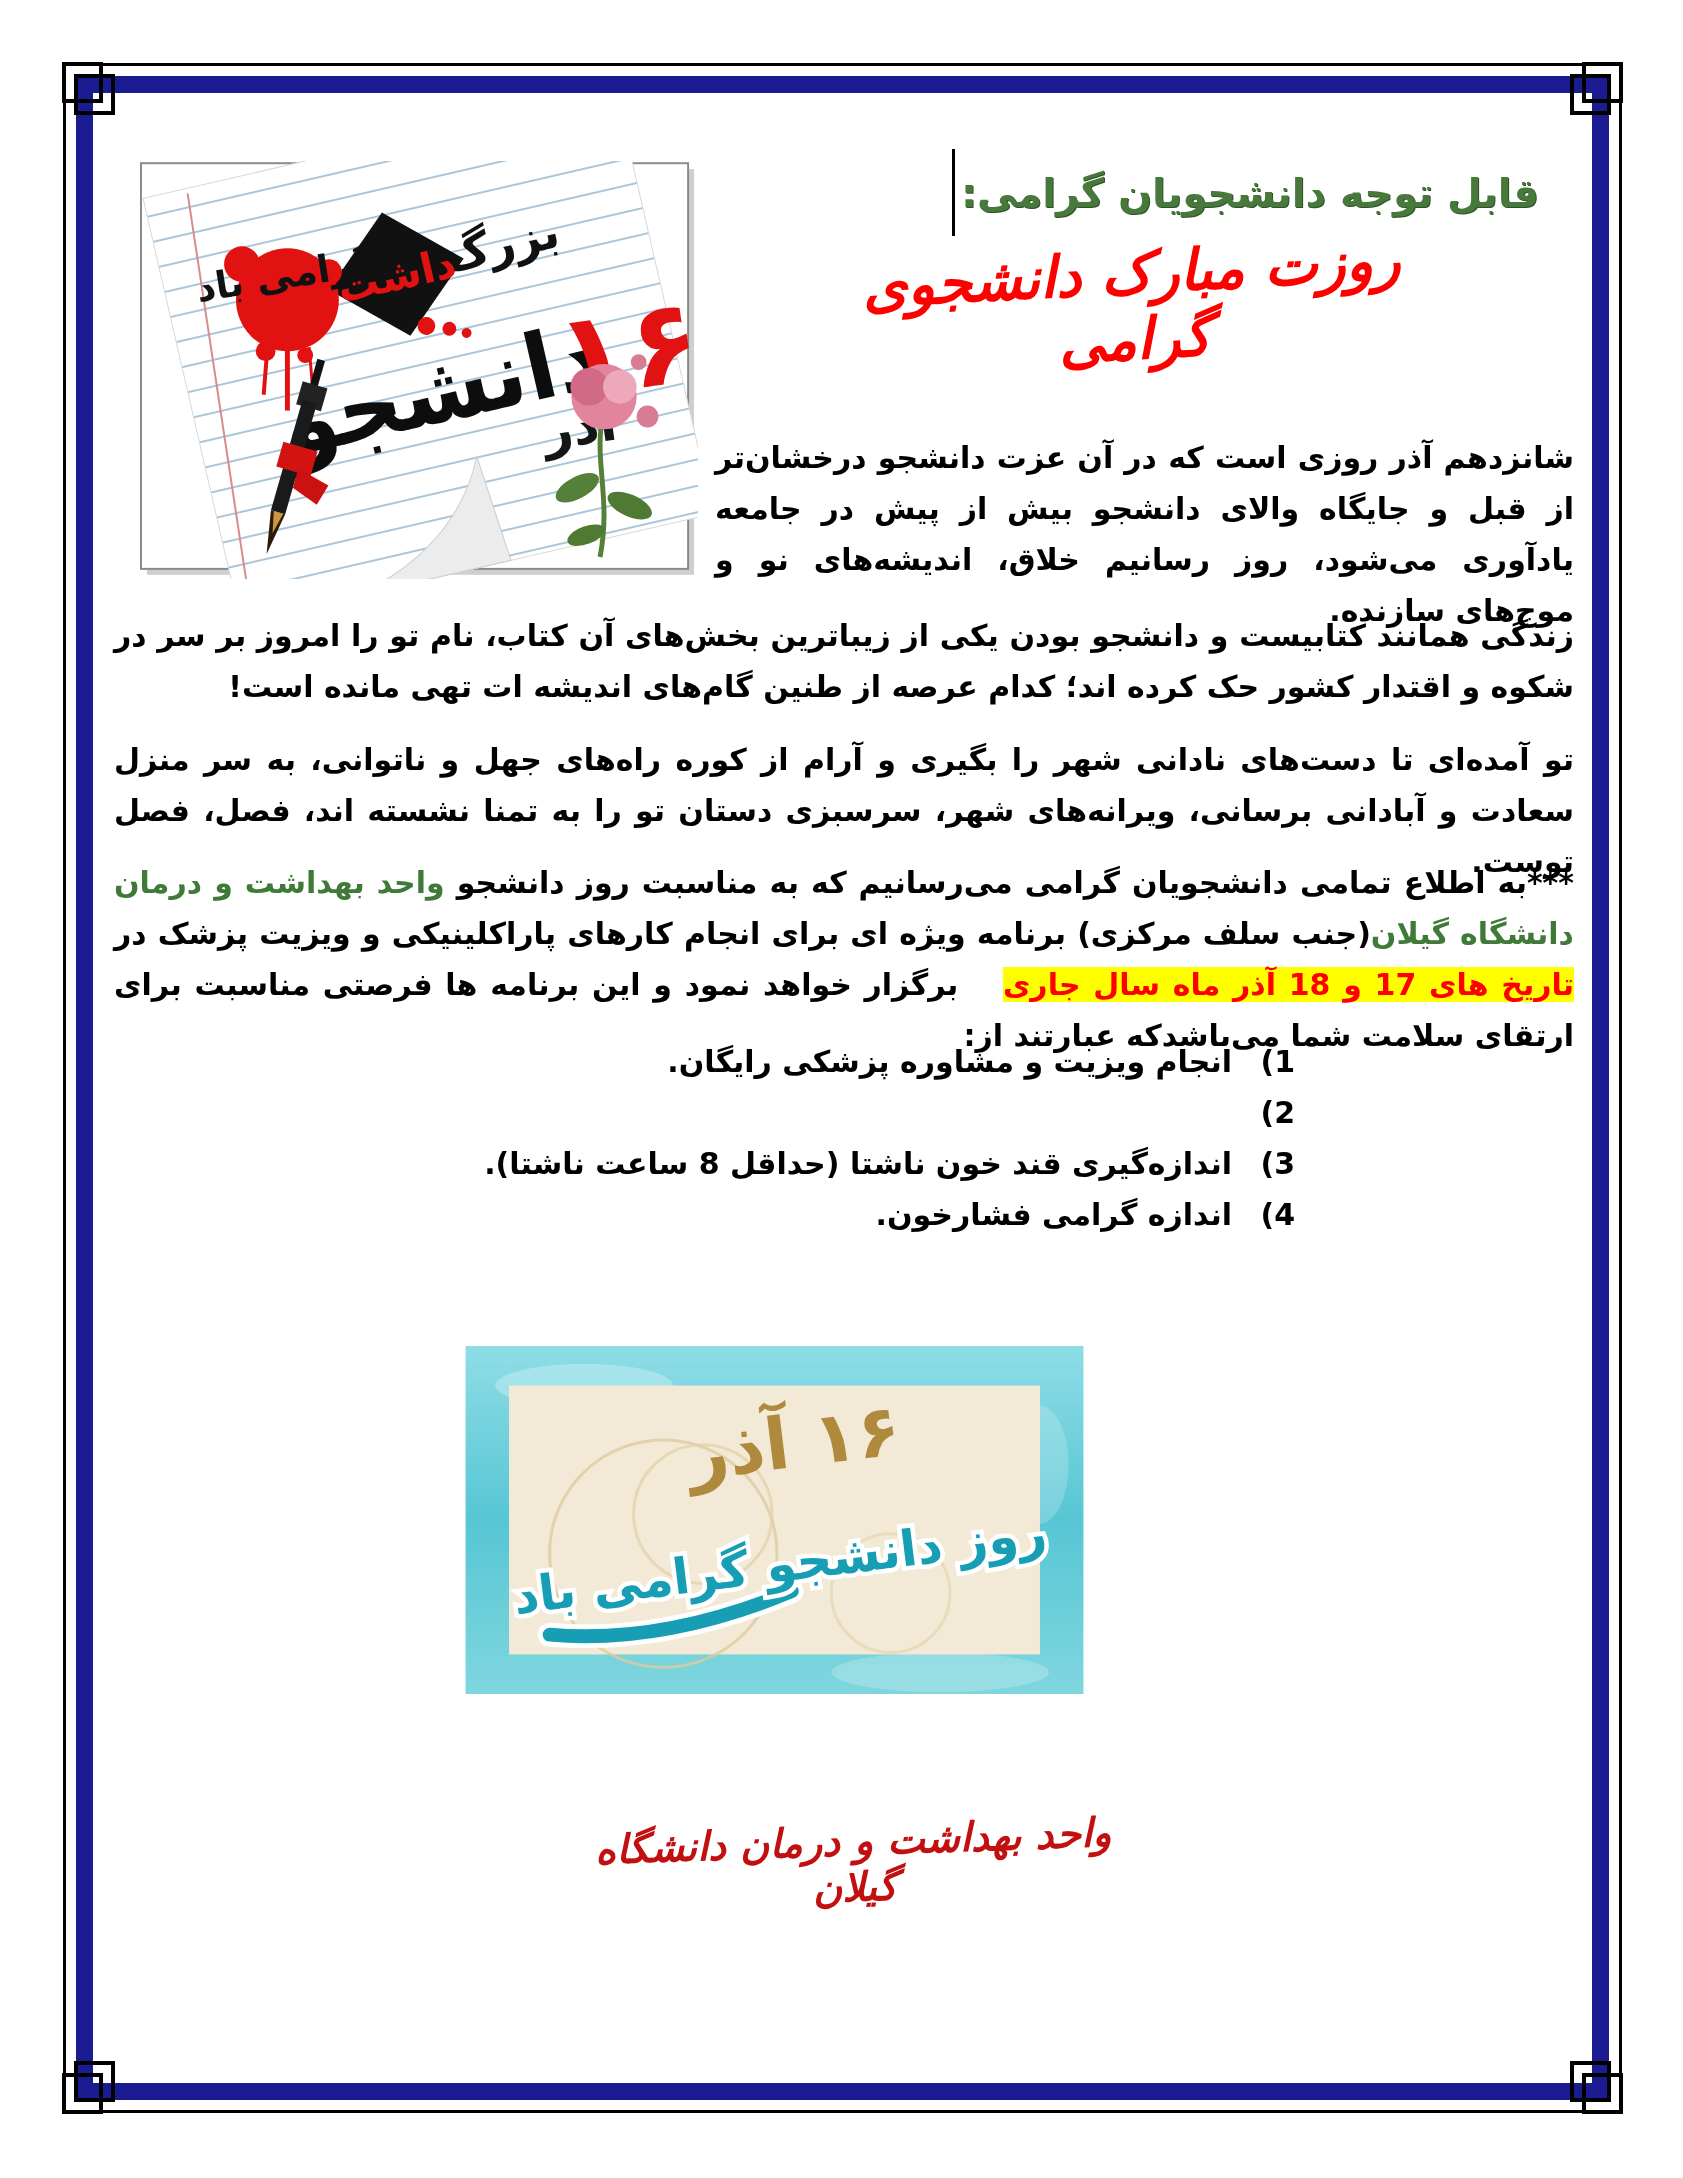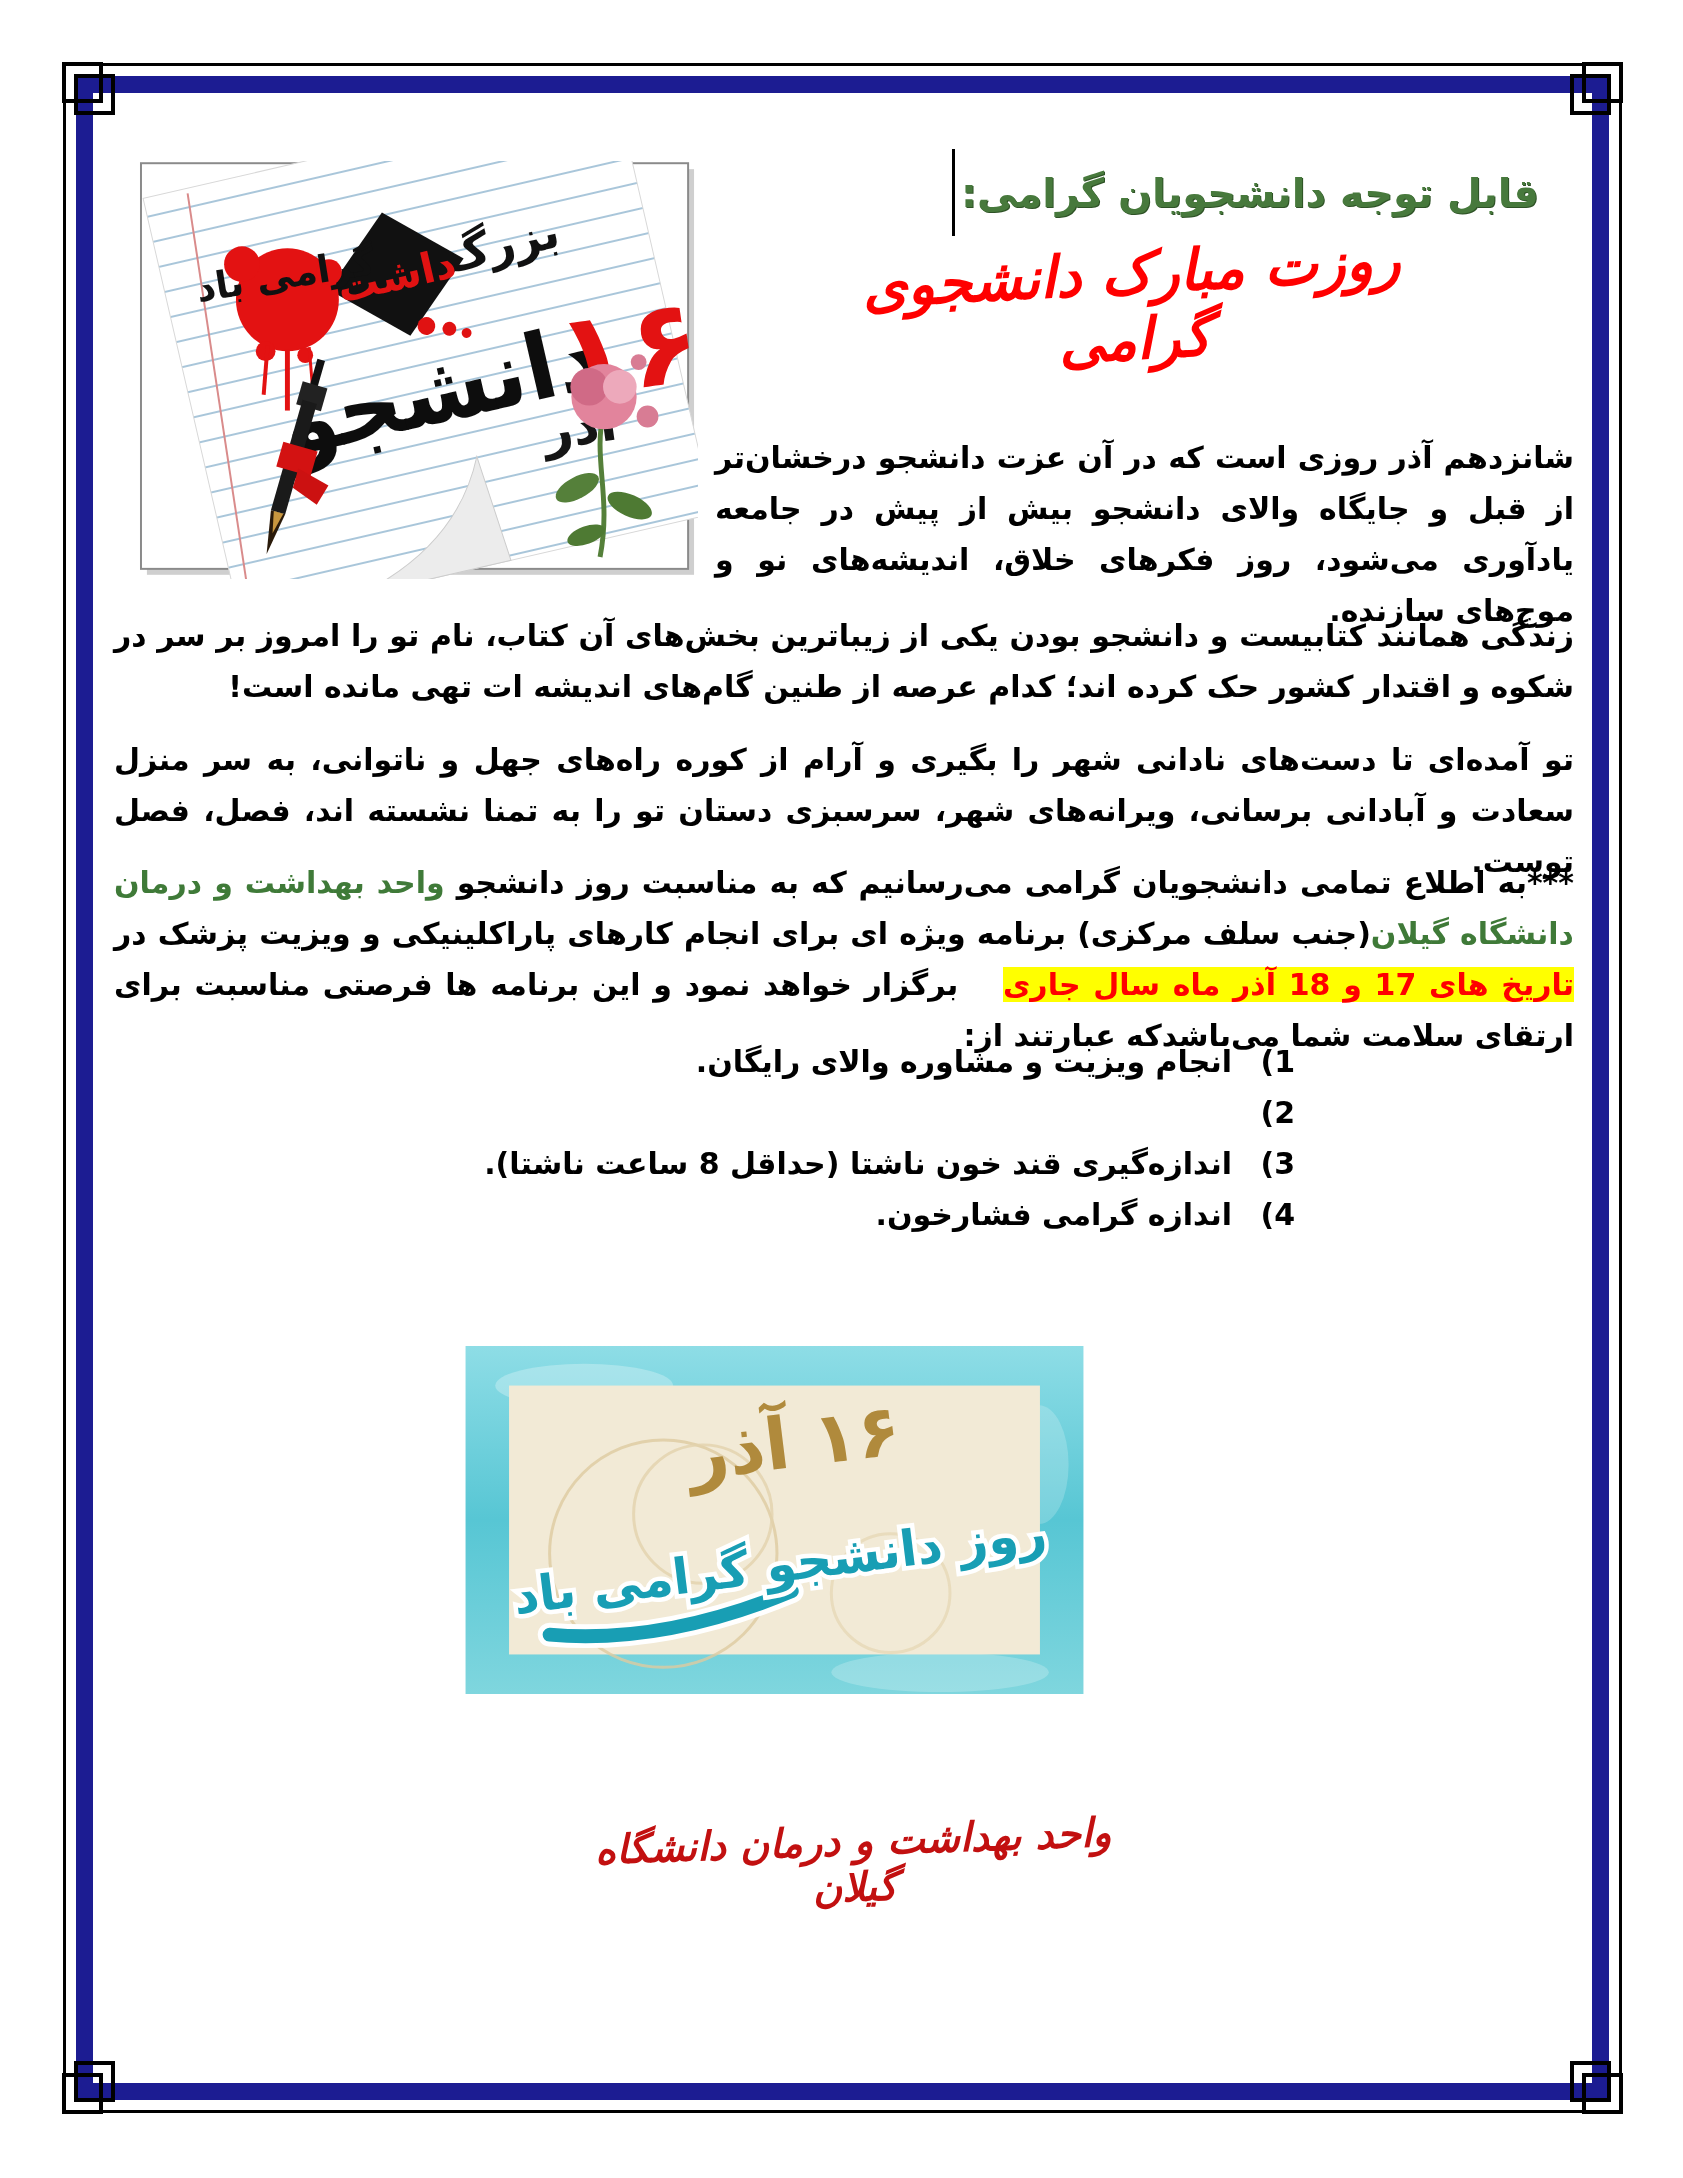--- a/index.html
+++ b/index.html
@@ -128,30 +128,30 @@
       <ellipse cx="496" cy="348" rx="24" ry="11" fill="#4e7a33" transform="rotate(24 496 348)"></ellipse>
       <ellipse cx="452" cy="378" rx="20" ry="9" fill="#4e7a33" transform="rotate(-20 452 378)"></ellipse>
       <circle cx="470" cy="238" r="33" fill="#e2849c"></circle>
       <circle cx="455" cy="228" r="19" fill="#d06a86"></circle>
       <circle cx="486" cy="228" r="17" fill="#eda9bb"></circle>
       <circle cx="514" cy="258" r="11" fill="#d87c94"></circle>
       <circle cx="505" cy="203" r="8" fill="#d87c94"></circle>
     </g>
   </svg>
 
-  <p class="body-text p1">شانزدهم آذر روزی است که در آن عزت دانشجو درخشان‌تر از قبل و جایگاه والای دانشجو بیش از پیش در جامعه یادآوری می‌شود، روز فکرهای خلاق، اندیشه‌های نو و موج‌های سازنده.</p>
+  <p class="body-text p1">شانزدهم آذر روزی است که در آن عزت دانشجو درخشان‌تر از قبل و جایگاه والای دانشجو بیش از پیش در جامعه یادآوری می‌شود، روز رسانیم خلاق، اندیشه‌های نو و موج‌های سازنده.</p>
   <p class="body-text p3">تو آمده‌ای تا دست‌های نادانی شهر را بگیری و آرام از کوره راه‌های جهل و ناتوانی، به سر منزل سعادت و آبادانی برسانی، ویرانه‌های شهر، سرسبزی دستان تو را به تمنا نشسته اند، فصل، فصل توست.</p>
   <p class="body-text p2">زندگی همانند کتابیست و دانشجو بودن یکی از زیباترین بخش‌های آن کتاب، نام تو را امروز بر سر در شکوه و اقتدار کشور حک کرده اند؛ کدام عرصه از طنین گام‌های اندیشه ات تهی مانده است!</p>
 
   <p class="body-text p4"><span>***به اطلاع تمامی دانشجویان گرامی می‌رسانیم که به مناسبت روز دانشجو </span><span class="green-inline">واحد بهداشت و درمان دانشگاه گیلان</span><span>(جنب سلف مرکزی) برنامه ویژه ای برای انجام کارهای پاراکلینیکی و ویزیت پزشک  در </span><span class="hl">تاریخ های 17 و 18 آذر ماه سال جاری</span><span> برگزار خواهد نمود و این برنامه ها فرصتی مناسبت برای ارتقای سلامت  شما می‌باشدکه عبارتند از:</span></p>
 
   <div class="num-list">
     <div class="list-item">
       <span class="li-num">1)</span>
-      <span>انجام ویزیت و مشاوره والای رایگان.</span>
+      <span>انجام ویزیت و مشاوره پزشکی رایگان.</span>
     </div>
     <div class="list-item">
       <span class="li-num">2)</span>
     </div>
     <div class="list-item">
       <span class="li-num">3)</span>
       <span>اندازه‌گیری قند خون ناشتا (حداقل 8 ساعت ناشتا).</span>
     </div>
     <div class="list-item">
       <span class="li-num">4)</span>

